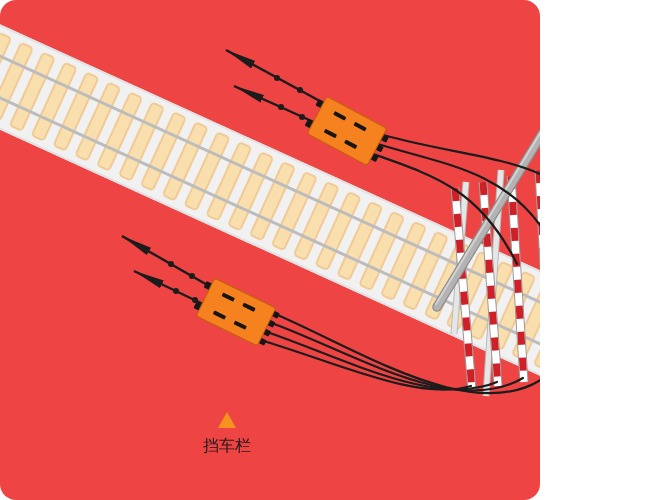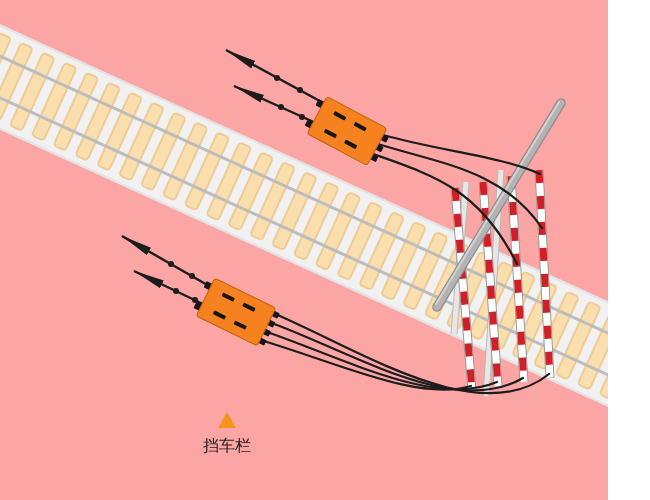--- a/index.html
+++ b/index.html
@@ -1,21 +1,22 @@
 <!DOCTYPE html>
 <html style="--bed: #f1f1f1; --bed_edge: #e2e2e2; --tie: #fadfae; --tie_edge: #eec184; --rail: #bcbcbc; --device: #f6821f; --device_edge: #c2610b; --device_detail: #161616; --cable: #1c1c1c; --barrier_red: #cf2027; --barrier_white: #ffffff; --barrier_outline: #9a9a9a; --post_light: #e6e6e6; --post_outline: #b9b9b9; --mast: #b3b3b3; --mast_dark: #8d8d8d; --mast_light: #d2d2d2; --legend_triangle: #f6921e; --label_text: #1a1a1a;"><head>
 <meta charset="utf-8">
 <style>
   html,body{margin:0;padding:0;background:#ffffff;}
   .stage{
     position:relative;
-    width:608px;height:500px;
-    background:#fca5a5;
+    width:540px;height:500px;
+    background:#ef4444;
     overflow:hidden;
     font-family:"DejaVu Sans","Liberation Sans",sans-serif;
+    border-radius:16px;
   }
   svg{display:block;}
   text{font-family:"DejaVu Sans","Liberation Sans",sans-serif;}
 </style>
 </head>
 <body>
 
 <div class="stage">
 <svg width="650" height="500" viewBox="0 0 650 500">
 

